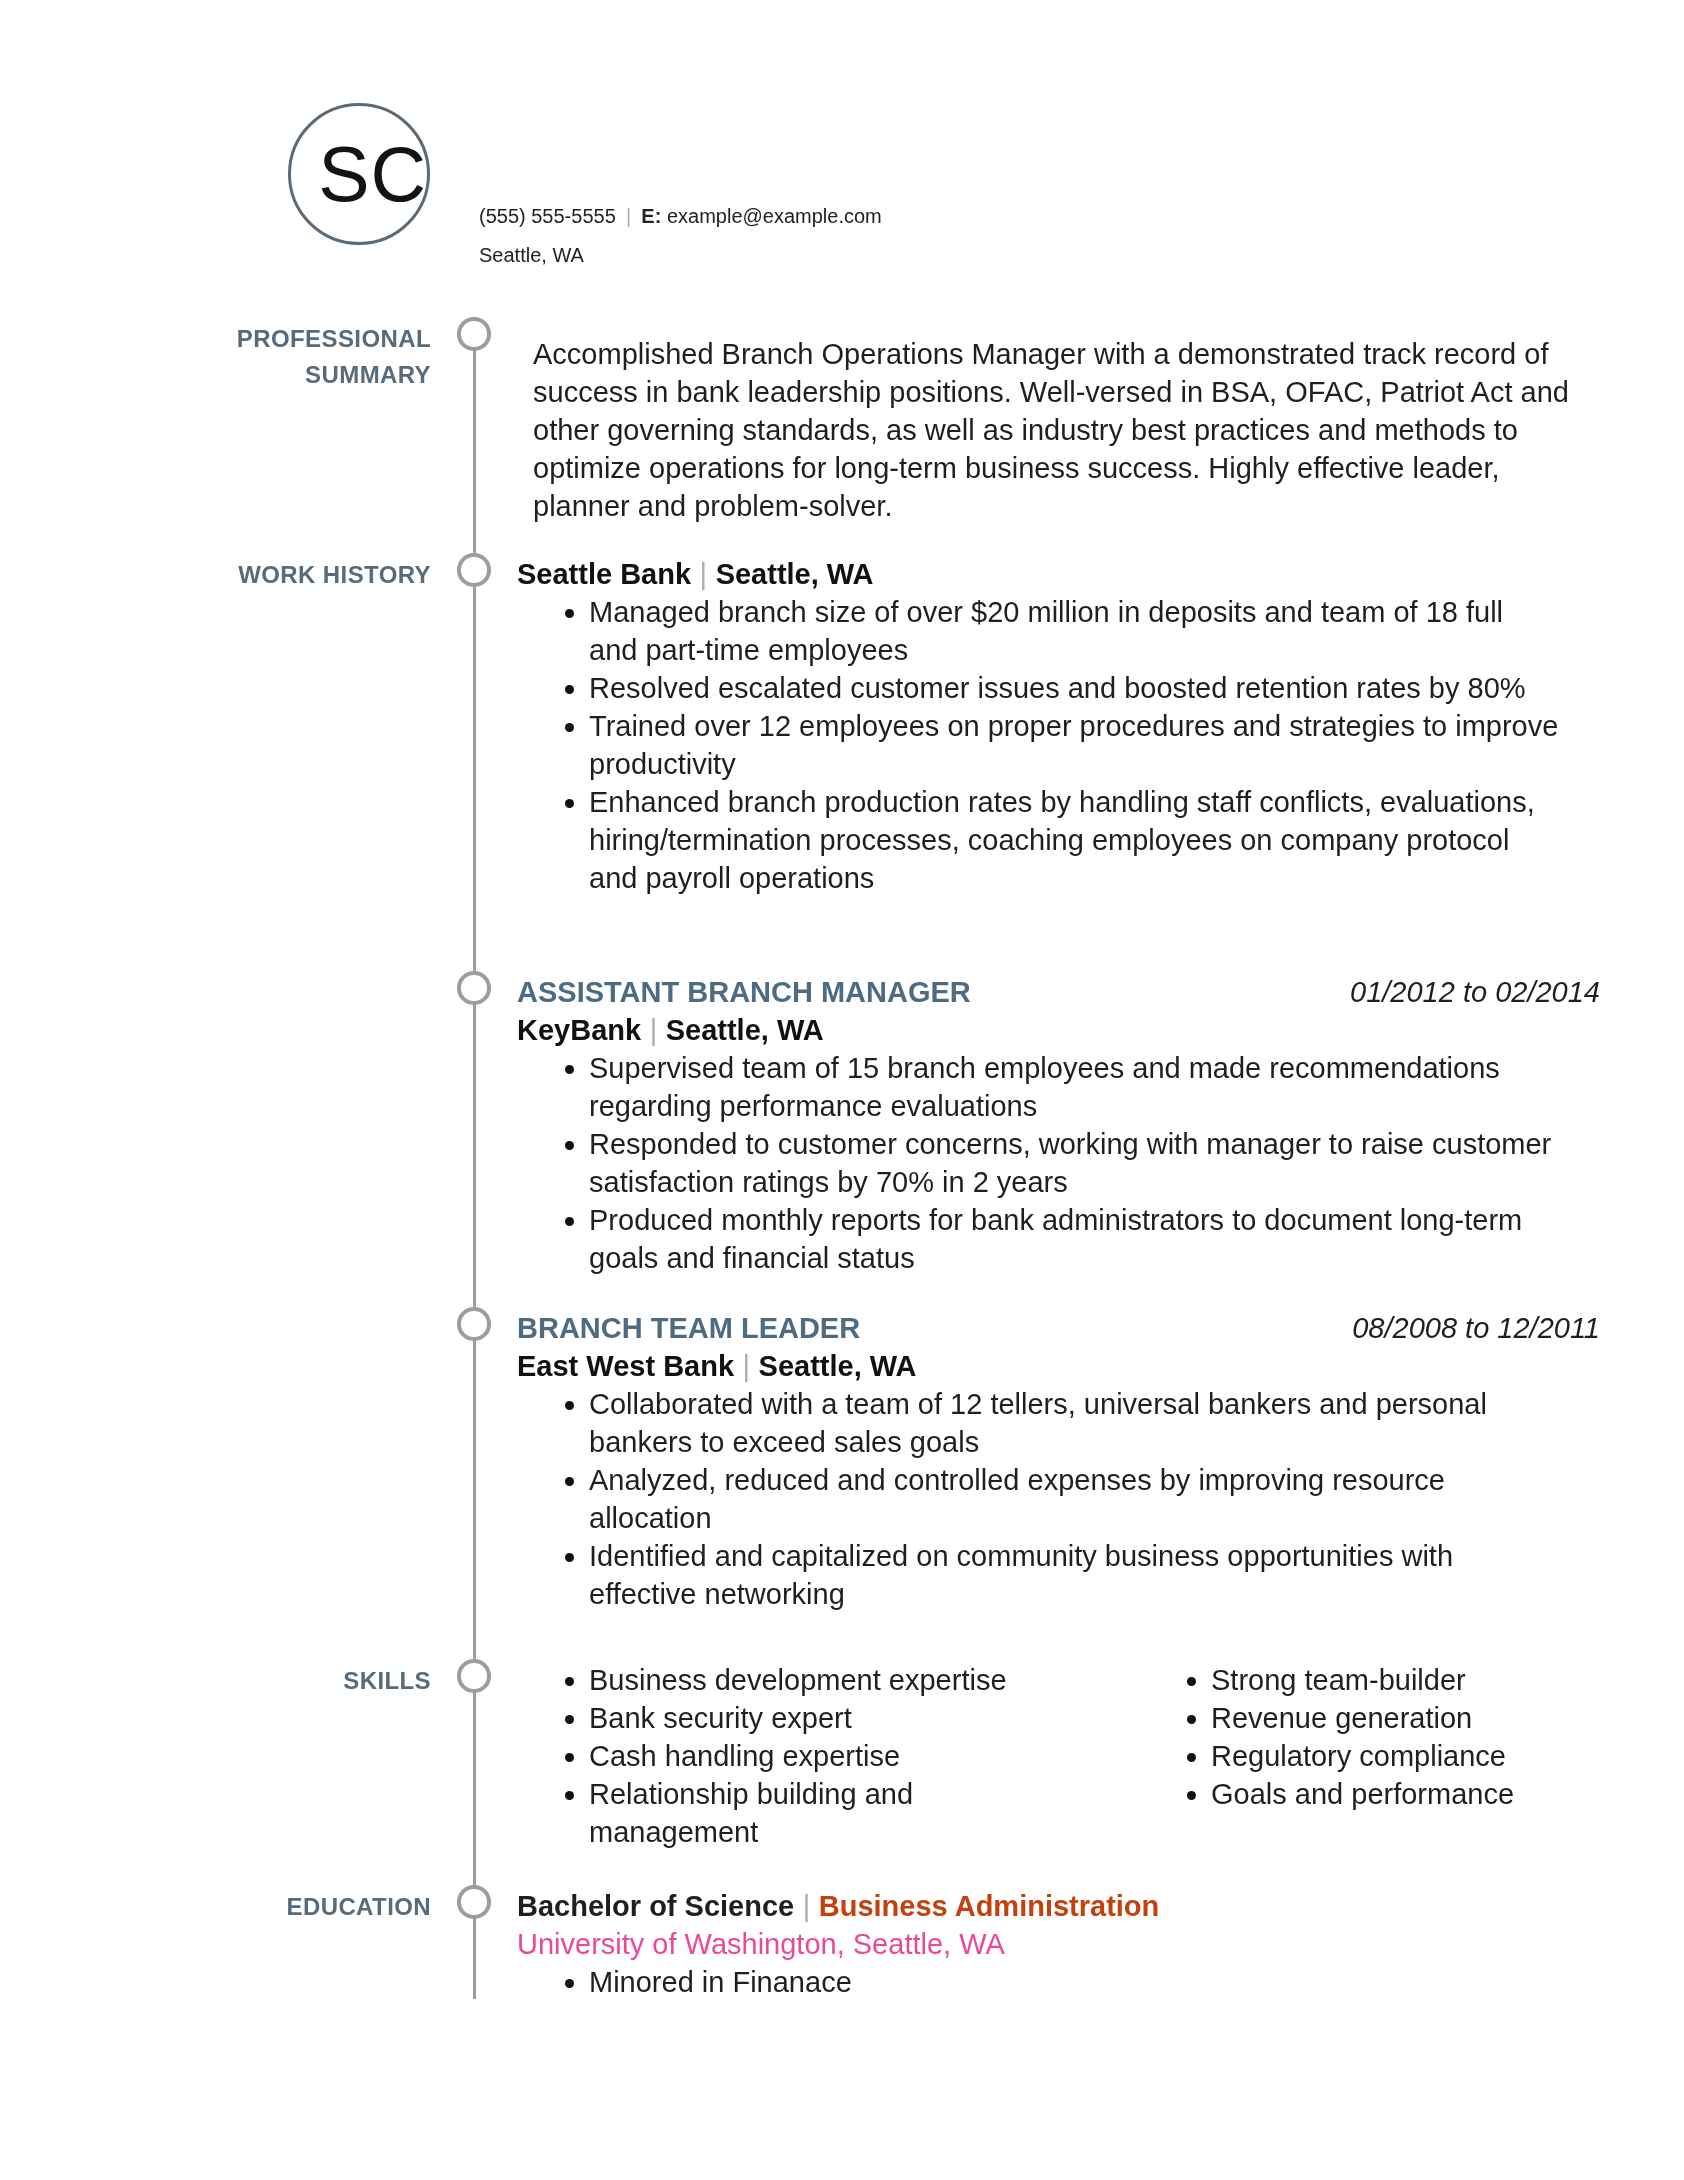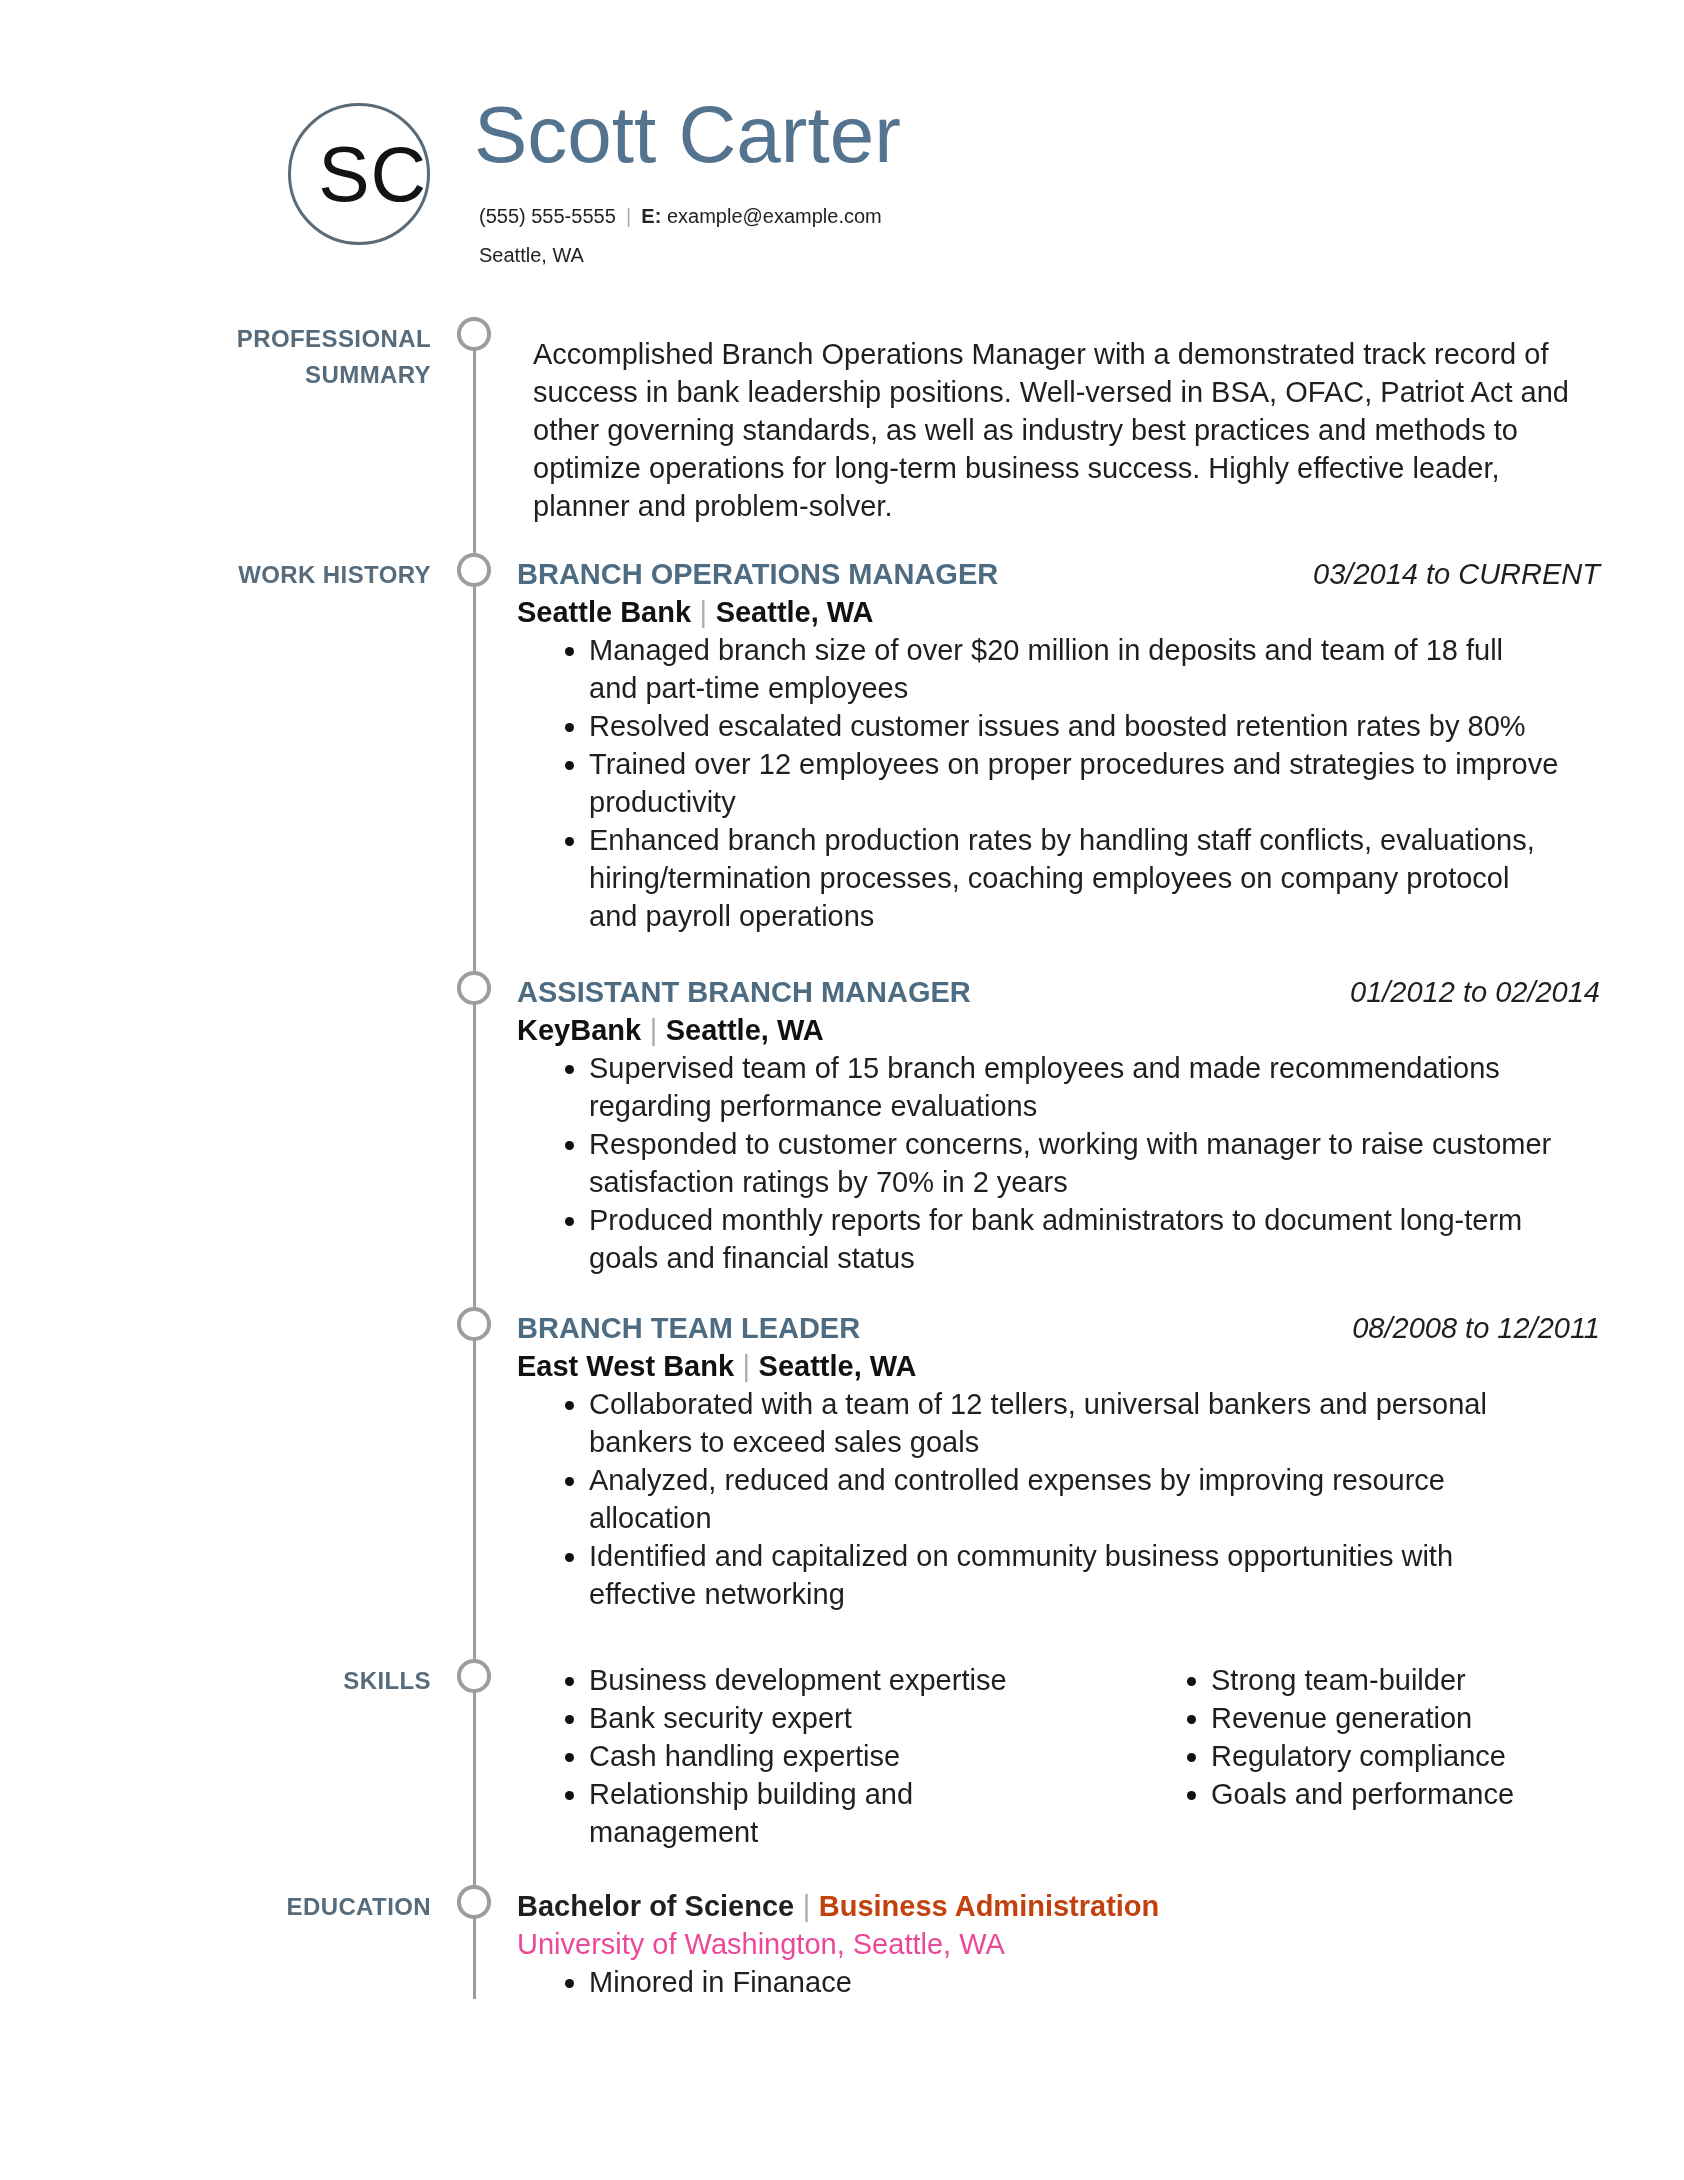--- a/index.html
+++ b/index.html
@@ -80,21 +80,20 @@
   .school{font-weight:normal;color:#ec4899;}
 </style>
 </head>
 <body>
 
 <div class="page">
 
   <div class="avatar">
     <span class="avatar-text">SC</span>
   </div>
-  <div class="name">Scott Carter</div>
   <div class="contact">
     <div><span>(555) 555-5555</span><span class="sep">|</span><span class="b">E:</span> <span>example@example.com</span></div>
     <div>Seattle, WA</div>
   </div>
 
   <div class="tline"></div>
 
   <div class="row row-summary">
     <div class="label">PROFESSIONAL
 SUMMARY</div>
@@ -105,24 +104,20 @@
 other governing standards, as well as industry best practices and methods to
 optimize operations for long-term business success. Highly effective leader,
 planner and problem-solver.</p>
     </div>
   </div>
 
   <div class="row row-job1">
     <div class="label">WORK HISTORY</div>
     <div class="node"></div>
     <div class="content">
-      <div class="jobhead">
-        <span class="jtitle">BRANCH OPERATIONS MANAGER</span>
-        <span class="jdates">03/2014 to CURRENT</span>
-      </div>
       <div class="jcompany"><span>Seattle Bank</span><span class="sep">|</span><span>Seattle, WA</span></div>
       <ul class="blist">
         <li>Managed branch size of over $20 million in deposits and team of 18 full
 and part-time employees</li>
         <li>Resolved escalated customer issues and boosted retention rates by 80%</li>
         <li>Trained over 12 employees on proper procedures and strategies to improve
 productivity</li>
         <li>Enhanced branch production rates by handling staff conflicts, evaluations,
 hiring/termination processes, coaching employees on company protocol
 and payroll operations</li>

